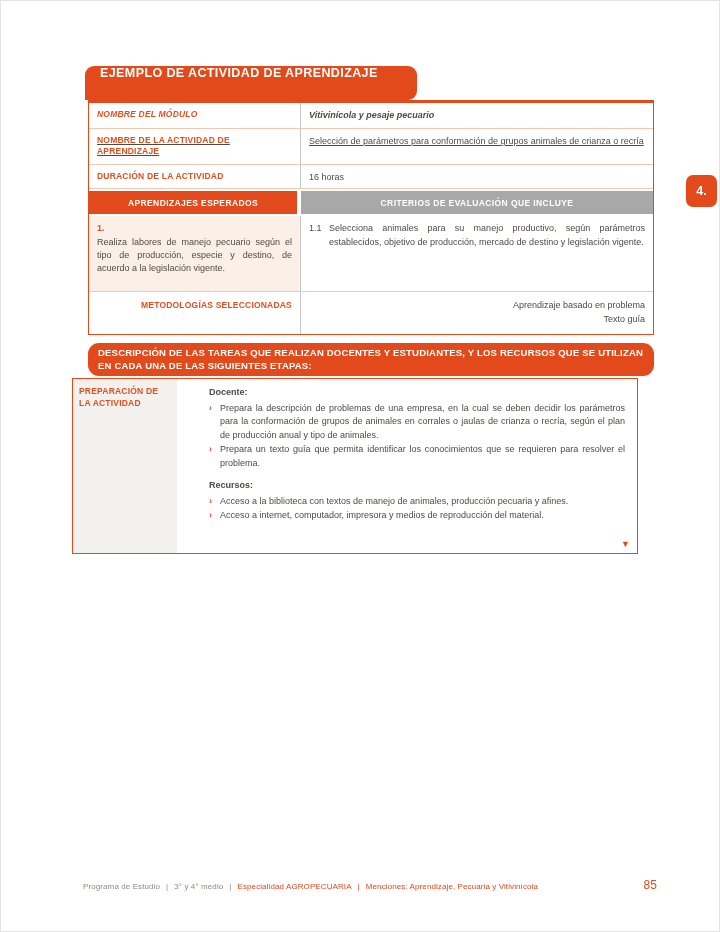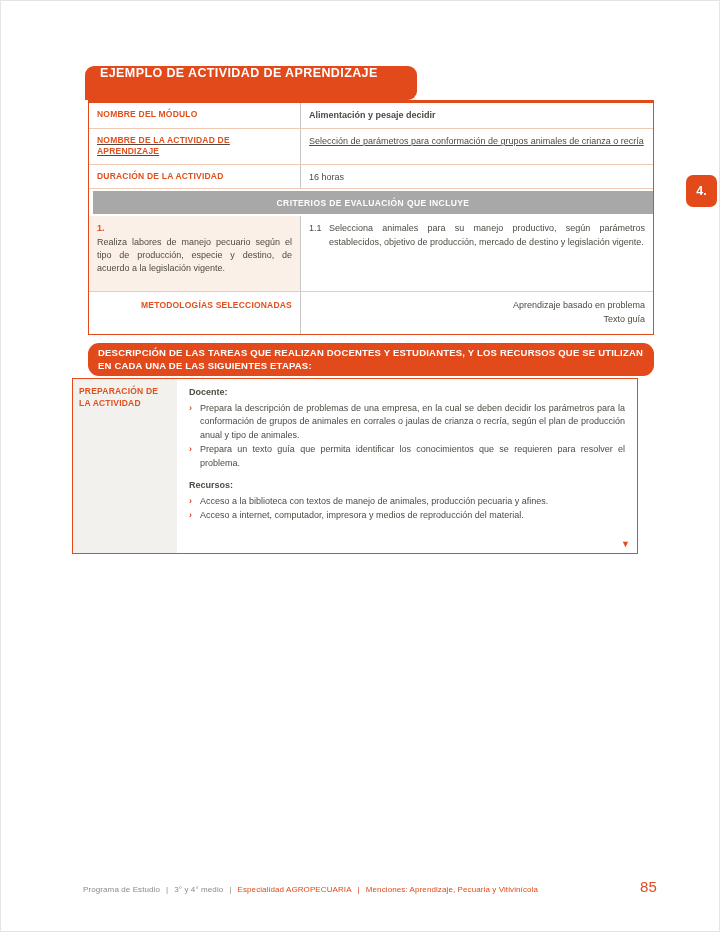--- a/index.html
+++ b/index.html
@@ -32,21 +32,21 @@
     position:absolute;left:88px;top:100px;width:566px;
     border:1px solid var(--accent);border-top:3px solid var(--accent);
     background:#fff;
   }
   .irow{display:flex;border-bottom:1px solid var(--div-peach);}
   .irow .lbl{
     width:212px;min-width:212px;padding:6px 8px 4px;border-right:1px solid var(--div-gray);
     color:var(--label-orange);font-weight:bold;font-size:8.5px;letter-spacing:.2px;line-height:1.35;
   }
   .irow .val{flex:1;padding:6px 8px 4px;font-size:9px;line-height:1.45;color:var(--text-dark);}
-  .irow.r1{min-height:26px;}
+  .irow.r1{min-height:26px;font-style:italic;}
   .irow.r2{min-height:36px;text-decoration:underline;}
   .irow.r3{min-height:22px;}
   .val.bold{font-weight:bold;}
   .val.just{text-align:justify;}
   
   .hrow{display:flex;height:27px;background:#fff;padding:2px 0;}
   .hcell{display:flex;align-items:center;justify-content:center;color:#fff;font-weight:bold;font-size:8.5px;letter-spacing:.4px;}
   .hcell.left{width:208px;background:var(--accent);}
   .hcell.gap{width:4px;background:#fff;}
   .hcell.right{flex:1;background:var(--header-gray);}
@@ -76,21 +76,21 @@
   }
   
   .prep{
     position:absolute;left:72px;top:378px;width:566px;min-height:176px;
     border:1px solid var(--accent);display:flex;background:#fff;
   }
   .prep .plbl{
     width:104px;min-width:104px;background:var(--light-gray);padding:7px 6px;
     color:var(--label-orange);font-weight:bold;font-size:8.5px;line-height:1.4;letter-spacing:.2px;
   }
-  .prep .pcontent{flex:1;position:relative;padding:7px 12px 14px 12px;font-size:9px;line-height:1.5;}
+  .prep .pcontent{flex:1;position:relative;padding:7px 12px 14px 12px;font-size:9px;line-height:1.5;margin-left:20px;}
   .heading{font-weight:bold;margin-bottom:2px;}
   .heading.mt{margin-top:9px;}
   .bullet-item{display:flex;margin-bottom:1px;}
   .bullet-item .b{color:var(--accent);width:11px;min-width:11px;font-weight:bold;}
   .bullet-item .t{flex:1;text-align:justify;}
   .cont-arrow{position:absolute;right:7px;bottom:4px;color:var(--accent);font-size:9px;line-height:1;}
   
   .side-tab{
     position:absolute;left:686px;top:175px;width:31px;height:32px;
     background:var(--accent);border-radius:7px;display:flex;align-items:center;justify-content:center;
@@ -99,46 +99,47 @@
   
   .footer{
     position:absolute;left:83px;top:878px;width:574px;
     display:flex;justify-content:space-between;align-items:baseline;
     font-size:8px;letter-spacing:.1px;
   }
   .footer .fleft{display:flex;gap:0;flex-wrap:nowrap;white-space:nowrap;}
   .footer .gray{color:var(--footer-gray);text-align:right;}
   .footer .orange{color:var(--accent);}
   .footer .sep{padding:0 6px;}
-  .footer .pagenum{color:var(--accent);font-size:15px;}
+  .footer .pagenum{color:var(--accent);font-size:12px;}
 </style>
 </head>
 <body>
 
 <div class="page">
 
   <div class="title-tab">
     <span>EJEMPLO DE ACTIVIDAD DE APRENDIZAJE</span>
   </div>
 
   <div class="info-table">
     <div class="irow r1">
       <div class="lbl">NOMBRE DEL MÓDULO</div>
-      <div class="val bold">Alimentación y pesaje decidir</div>
+      <div class="val bold">Vitivinícola y pesaje pecuario</div>
     </div>
     <div class="irow r2">
       <div class="lbl">NOMBRE DE LA ACTIVIDAD DE APRENDIZAJE</div>
       <div class="val just">Selección de parámetros para conformación de grupos animales de crianza o recría</div>
     </div>
     <div class="irow r3">
       <div class="lbl">DURACIÓN DE LA ACTIVIDAD</div>
       <div class="val">16 horas</div>
     </div>
 
     <div class="hrow">
+      <div class="hcell left">APRENDIZAJES ESPERADOS</div>
       <div class="hcell gap"></div>
       <div class="hcell right">CRITERIOS DE EVALUACIÓN QUE INCLUYE</div>
     </div>
 
     <div class="crow">
       <div class="cl">
         <span class="num">1.</span>
         <span class="txt">Realiza labores de manejo pecuario según el tipo de producción, especie y destino, de acuerdo a la legislación vigente.</span>
       </div>
       <div class="cr">

